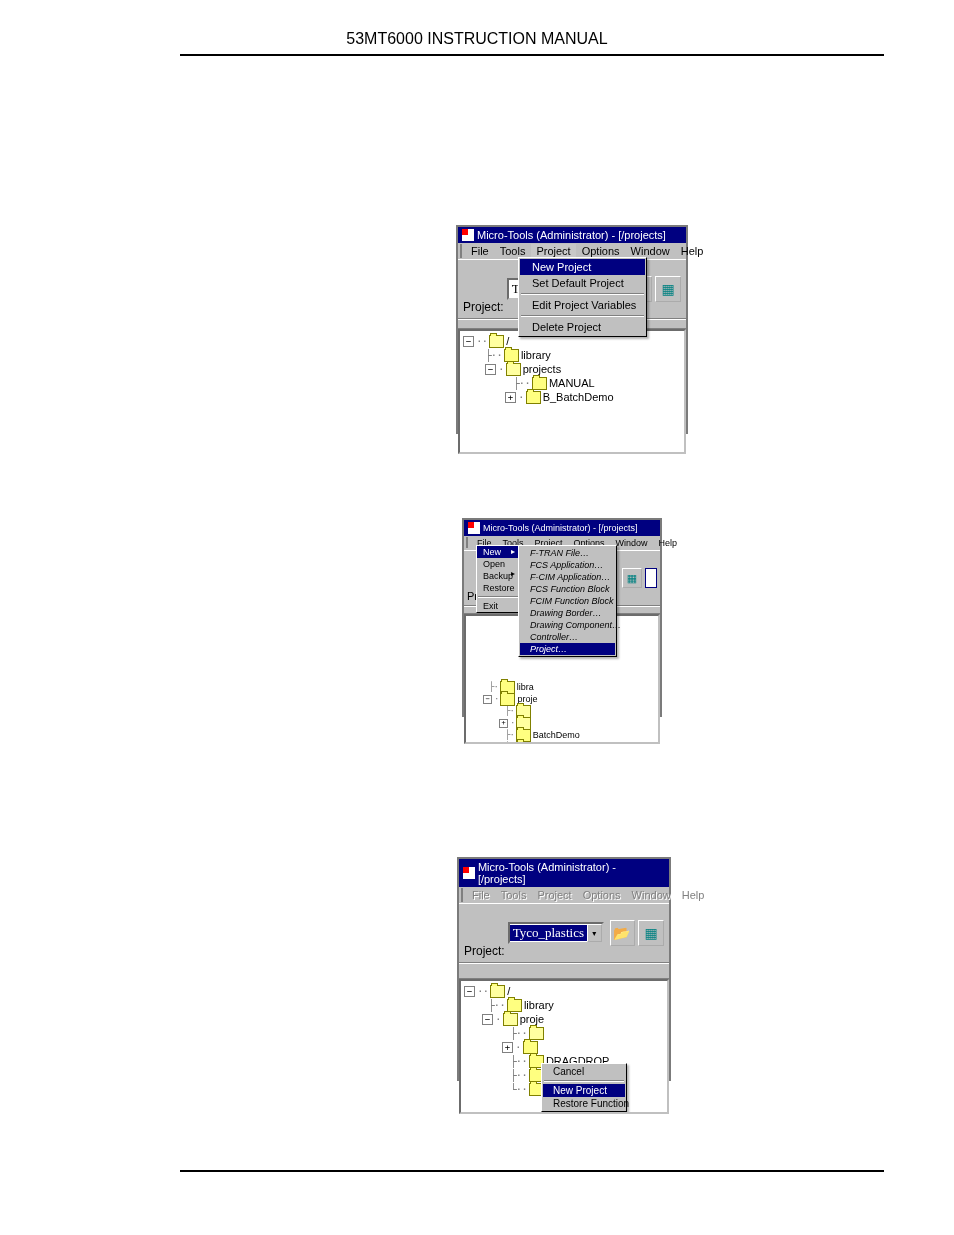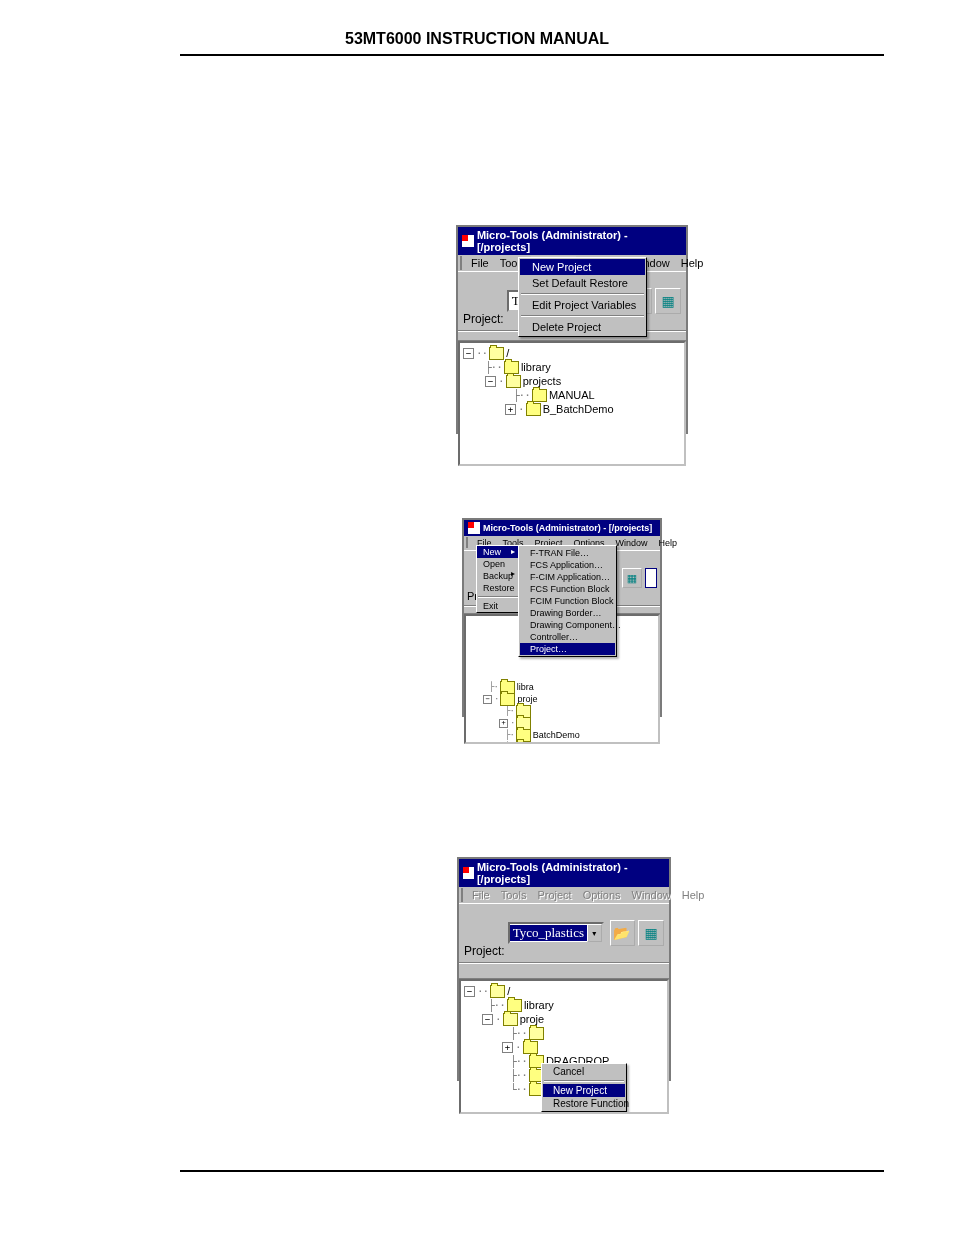--- a/index.html
+++ b/index.html
@@ -10,21 +10,21 @@
   width:954px;
 }
 .page{
   width:954px;
   height:1235px;
   position:relative;
   box-sizing:border-box;
 }
 .header-title{
   text-align:center;
-  font-weight:bold;
+  font-weight:normal;
   font-size:16px;
   padding-top:30px;
   padding-bottom:6px;
 }
 .header-rule{
   border:none;
   border-top:2px solid #000;
   margin:0 70px 0 180px;
 }
 .footer-rule{
@@ -41,21 +41,21 @@
   background:#c0c0c0;
   font-family:Tahoma,"MS Sans Serif",sans-serif;
   font-size:11px;
 }
 .win1{left:456px;top:225px;width:228px;height:205px;}
 .win2{left:462px;top:518px;width:196px;height:195px;font-size:9px;}
 .win3{left:457px;top:857px;width:210px;height:220px;}
 .titlebar{
   background:#000080;
   color:#fff;
-  font-weight:bold;
+  font-weight:normal;
   padding:2px 4px;
   font-size:11px;
   display:flex;
   align-items:center;
   gap:3px;
 }
 .win2 .titlebar{font-size:9px;}
 .appicon{
   width:12px;height:12px;background:#fff;display:inline-block;
   position:relative;
@@ -142,21 +142,21 @@
 .dd-item.sel{background:#000080;color:#fff;}
 .dd-sep{border-top:1px solid #808080;border-bottom:1px solid #fff;margin:2px 1px;}
 .win2 .dd-item{font-size:9px;padding:1px 14px 1px 10px;}
 .win3 .dd-item{font-size:10px;padding:1px 14px 1px 10px;}
 .submark{float:right;margin-left:8px;font-size:8px;}
 
 .dd1{left:60px;top:30px;width:125px;}
 
 .filemenu{position:absolute;left:12px;top:25px;width:42px;background:#c0c0c0;border:1px solid #000;border-top-color:#fff;border-left-color:#fff;z-index:9;}
 .filemenu .dd-item{font-size:9px;padding:1px 4px 1px 6px;position:relative;}
-.dd2{left:54px;top:25px;width:95px;}
+.dd2{left:54px;top:25px;width:95px;font-style:italic;}
 
 .dd3{left:80px;top:34px;width:82px;margin-top:48px;}
 .icon-opendlg{color:#cc9900;}
 .icon-scroll{width:10px;height:18px;background:#fff;border:1px solid #000080;display:inline-block;}
 </style>
 </head>
 <body>
 
 <div class="page">
 
@@ -172,21 +172,21 @@
       <span class="mdiicon"></span>
       <span class="menuitem">File</span>
       <span class="menuitem">Tools</span>
       <span class="menuitem" style="background:#c8c8c8;">Project</span>
       <span class="menuitem">Options</span>
       <span class="menuitem">Window</span>
       <span class="menuitem">Help</span>
     </div>
     <div class="dropdown dd1">
       <div class="dd-item sel">New Project</div>
-      <div class="dd-item">Set Default Restore</div>
+      <div class="dd-item">Set Default Project</div>
       <div class="dd-sep"></div>
       <div class="dd-item">Edit Project Variables</div>
       <div class="dd-sep"></div>
       <div class="dd-item">Delete Project</div>
     </div>
     <div class="toolbar">
       <span class="label">Project:</span>
       <span class="combo" style="width:35px;">
         <span class="combo-text">Ty</span>
       </span>

